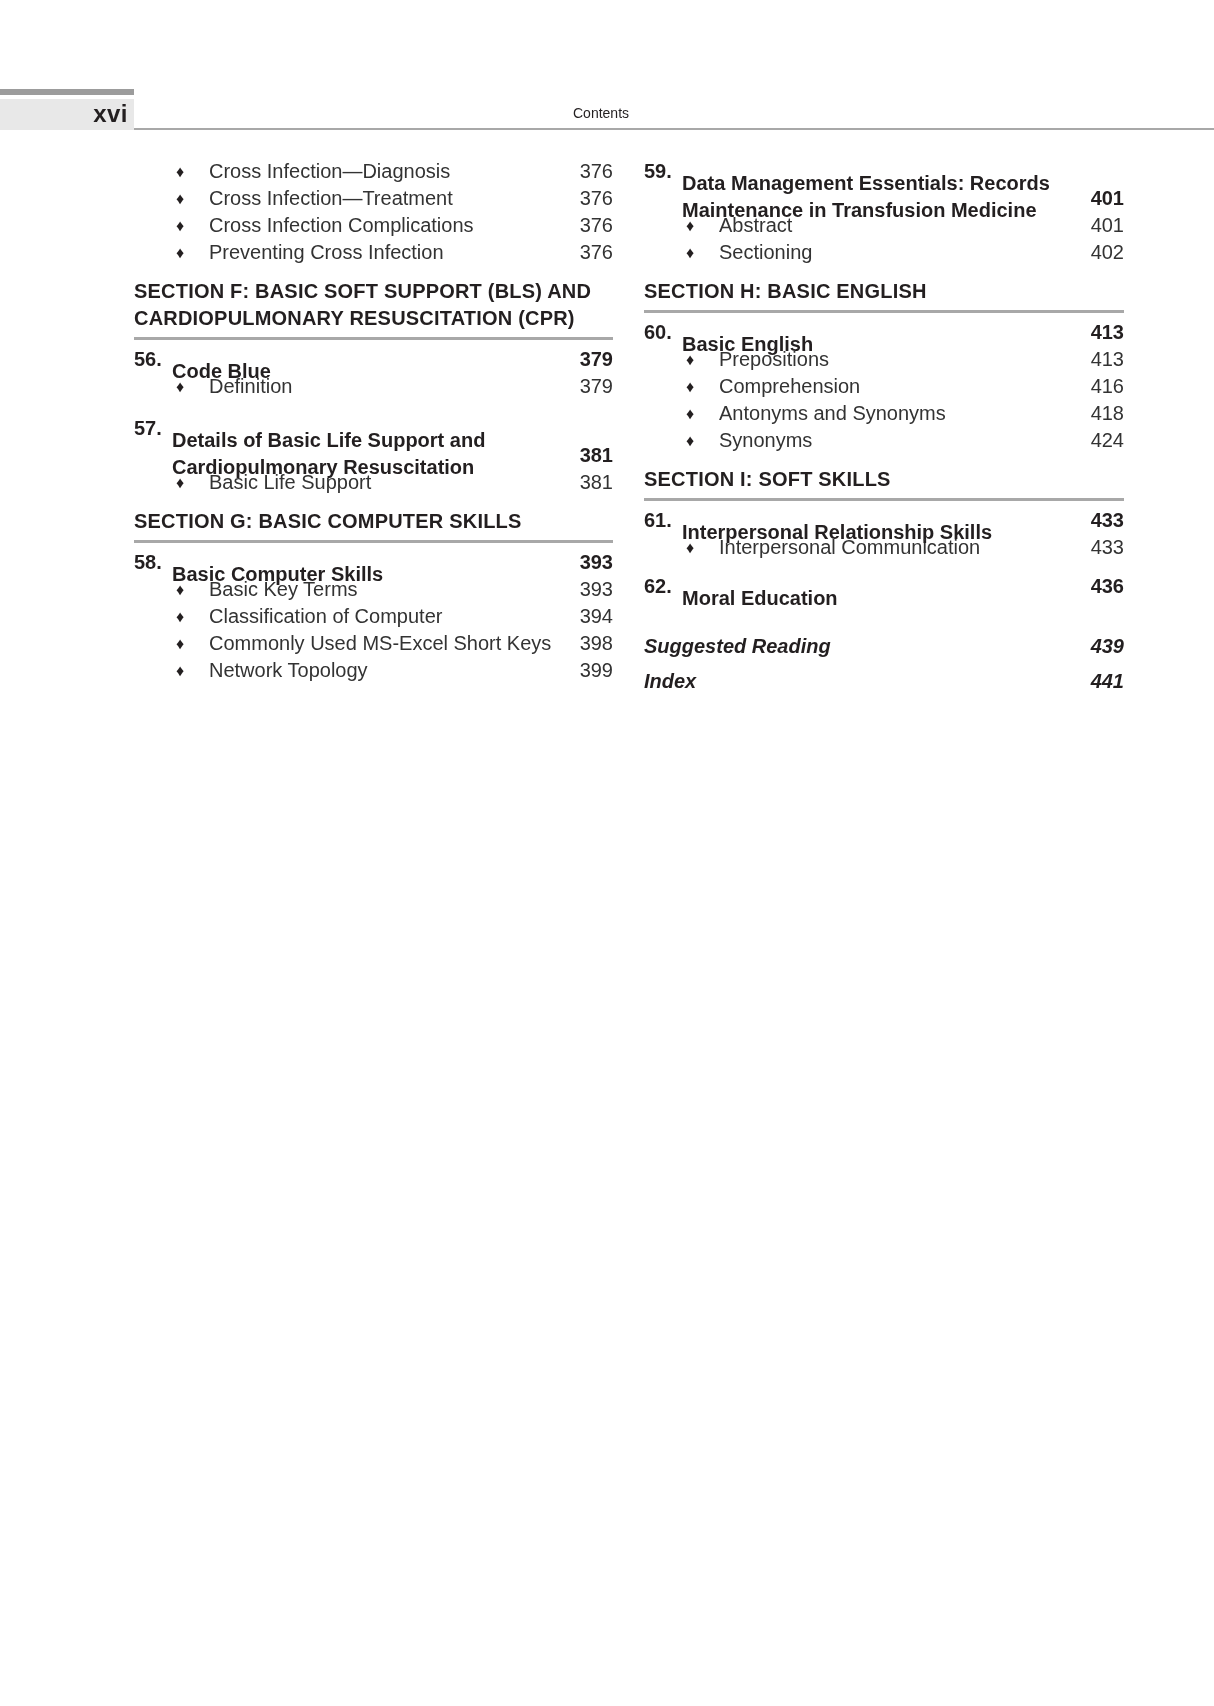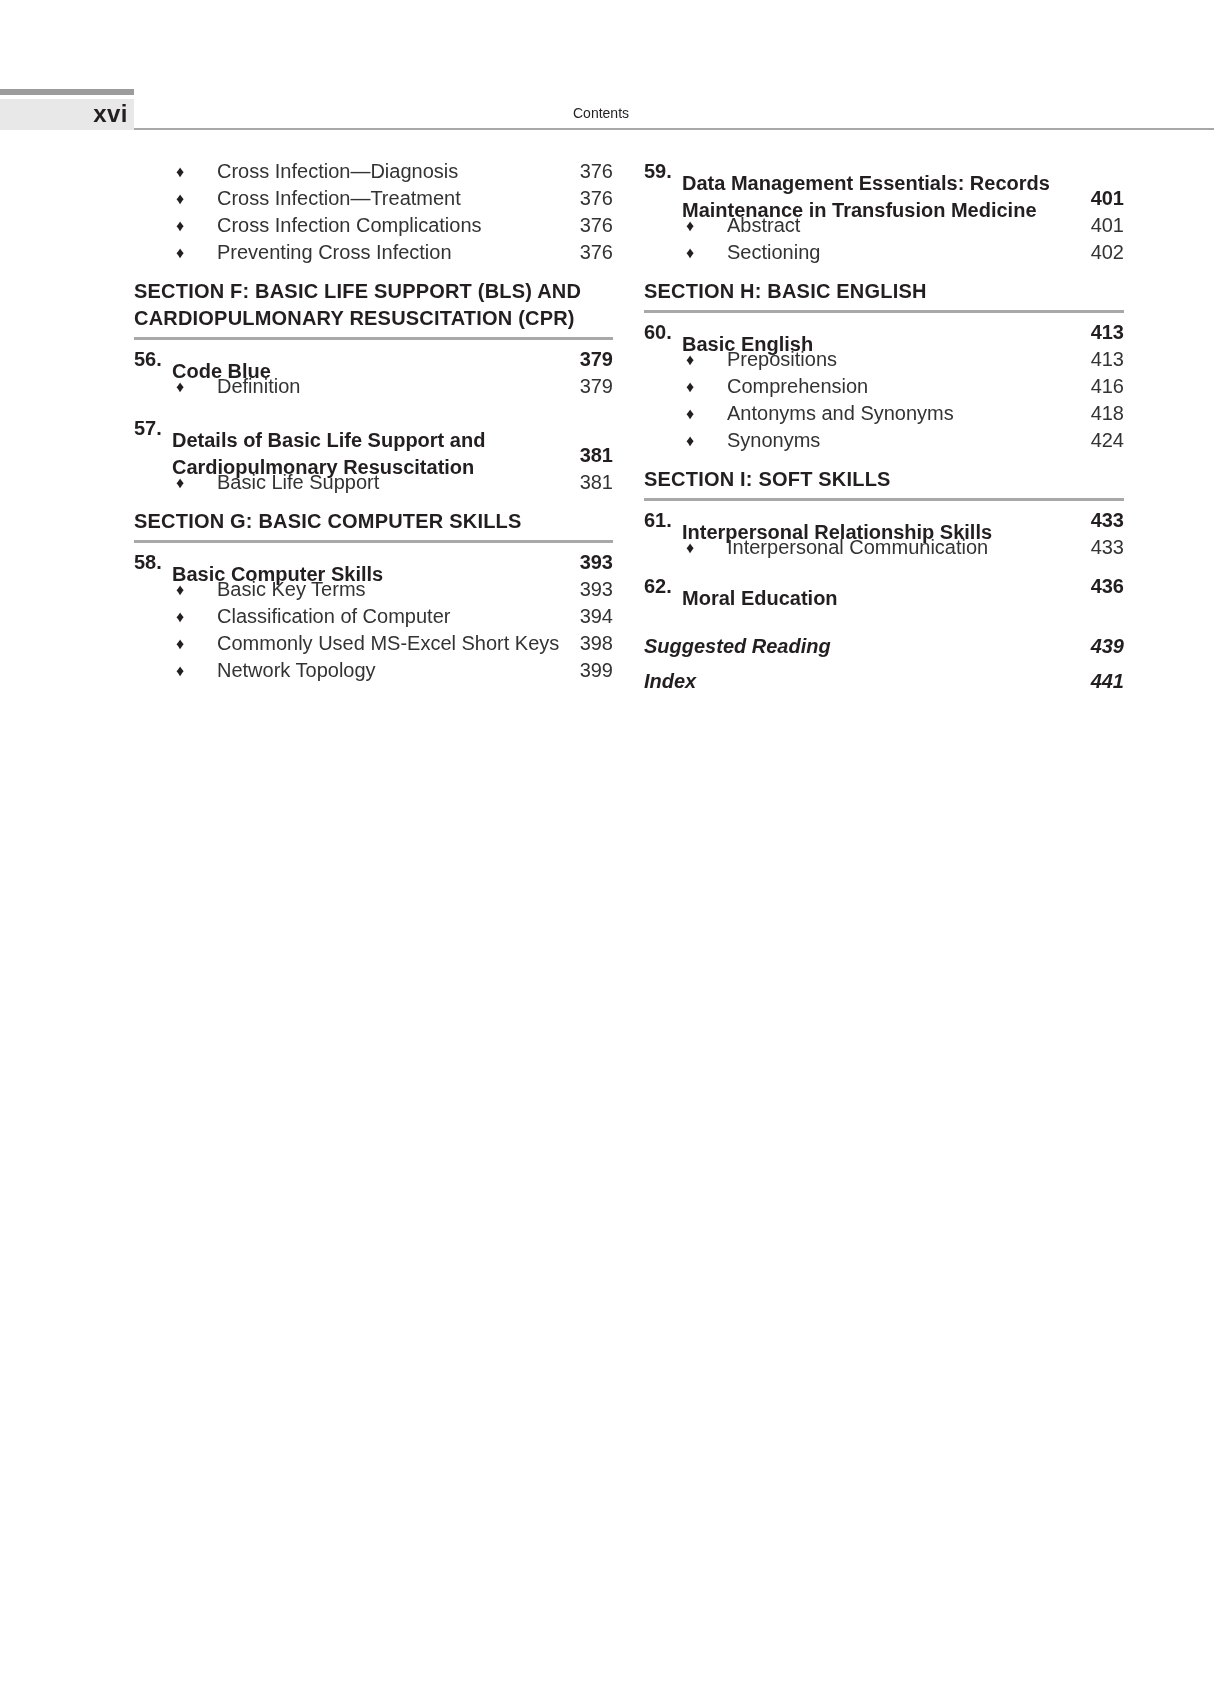--- a/index.html
+++ b/index.html
@@ -11,21 +11,21 @@
   .running-head { position: absolute; left: 573px; top: 105px; font-size: 14px; }
   .head-rule { position: absolute; left: 134px; right: 0; top: 128px; height: 2px; background: #a8a8a8; }
 
   .col { position: absolute; top: 158px; }
   .col-left { left: 134px; width: 479px; }
   .col-right { left: 644px; width: 480px; }
 
   .row { position: relative; height: 27px; line-height: 27px; font-size: 20px; }
   .row .pg { position: absolute; right: 0; top: 0; }
   .sub .bul { position: absolute; left: 42px; top: 0; font-size: 16px; }
-  .sub .txt { position: absolute; left: 75px; top: 0; white-space: nowrap; font-weight: normal; color: #333; margin-left: 8px; }
+  .sub .txt { position: absolute; left: 75px; top: 0; white-space: nowrap; font-weight: normal; color: #333; }
   .sub .pg { color: #333; text-align: right; }
   .chap { font-weight: bold; }
   .chap .num { position: absolute; left: 0; top: 0; text-align: center; }
   .chap .txt { position: absolute; left: 38px; top: 12px; white-space: nowrap; }
   .section { font-weight: bold; font-size: 20px; line-height: 27px; letter-spacing: 0.2px; }
   .rule { height: 3px; background: #a8a8a8; margin: 5px 0 6px 0; }
   .gap { height: 15px; }
   .gap-sm { height: 12px; }
   .gap-lg { height: 29px; }
   .italic { font-style: italic; font-weight: bold; }
@@ -58,21 +58,21 @@
     <span class="pg">376</span>
   </div>
   <div class="row sub">
     <span class="bul">♦</span>
     <span class="txt">Preventing Cross Infection</span>
     <span class="pg">376</span>
   </div>
 
   <div class="gap-sm"></div>
   <div class="section">
-    <div>SECTION F: BASIC LIFE SUPPORT (BLS) AND</div>
+    <div>SECTION F: BASIC SOFT SUPPORT (BLS) AND</div>
     <div>CARDIOPULMONARY RESUSCITATION (CPR)</div>
   </div>
   <div class="rule"></div>
 
   <div class="row chap">
     <span class="num">56.</span>
     <span class="txt">Code Blue</span>
     <span class="pg">379</span>
   </div>
   <div class="row sub">

